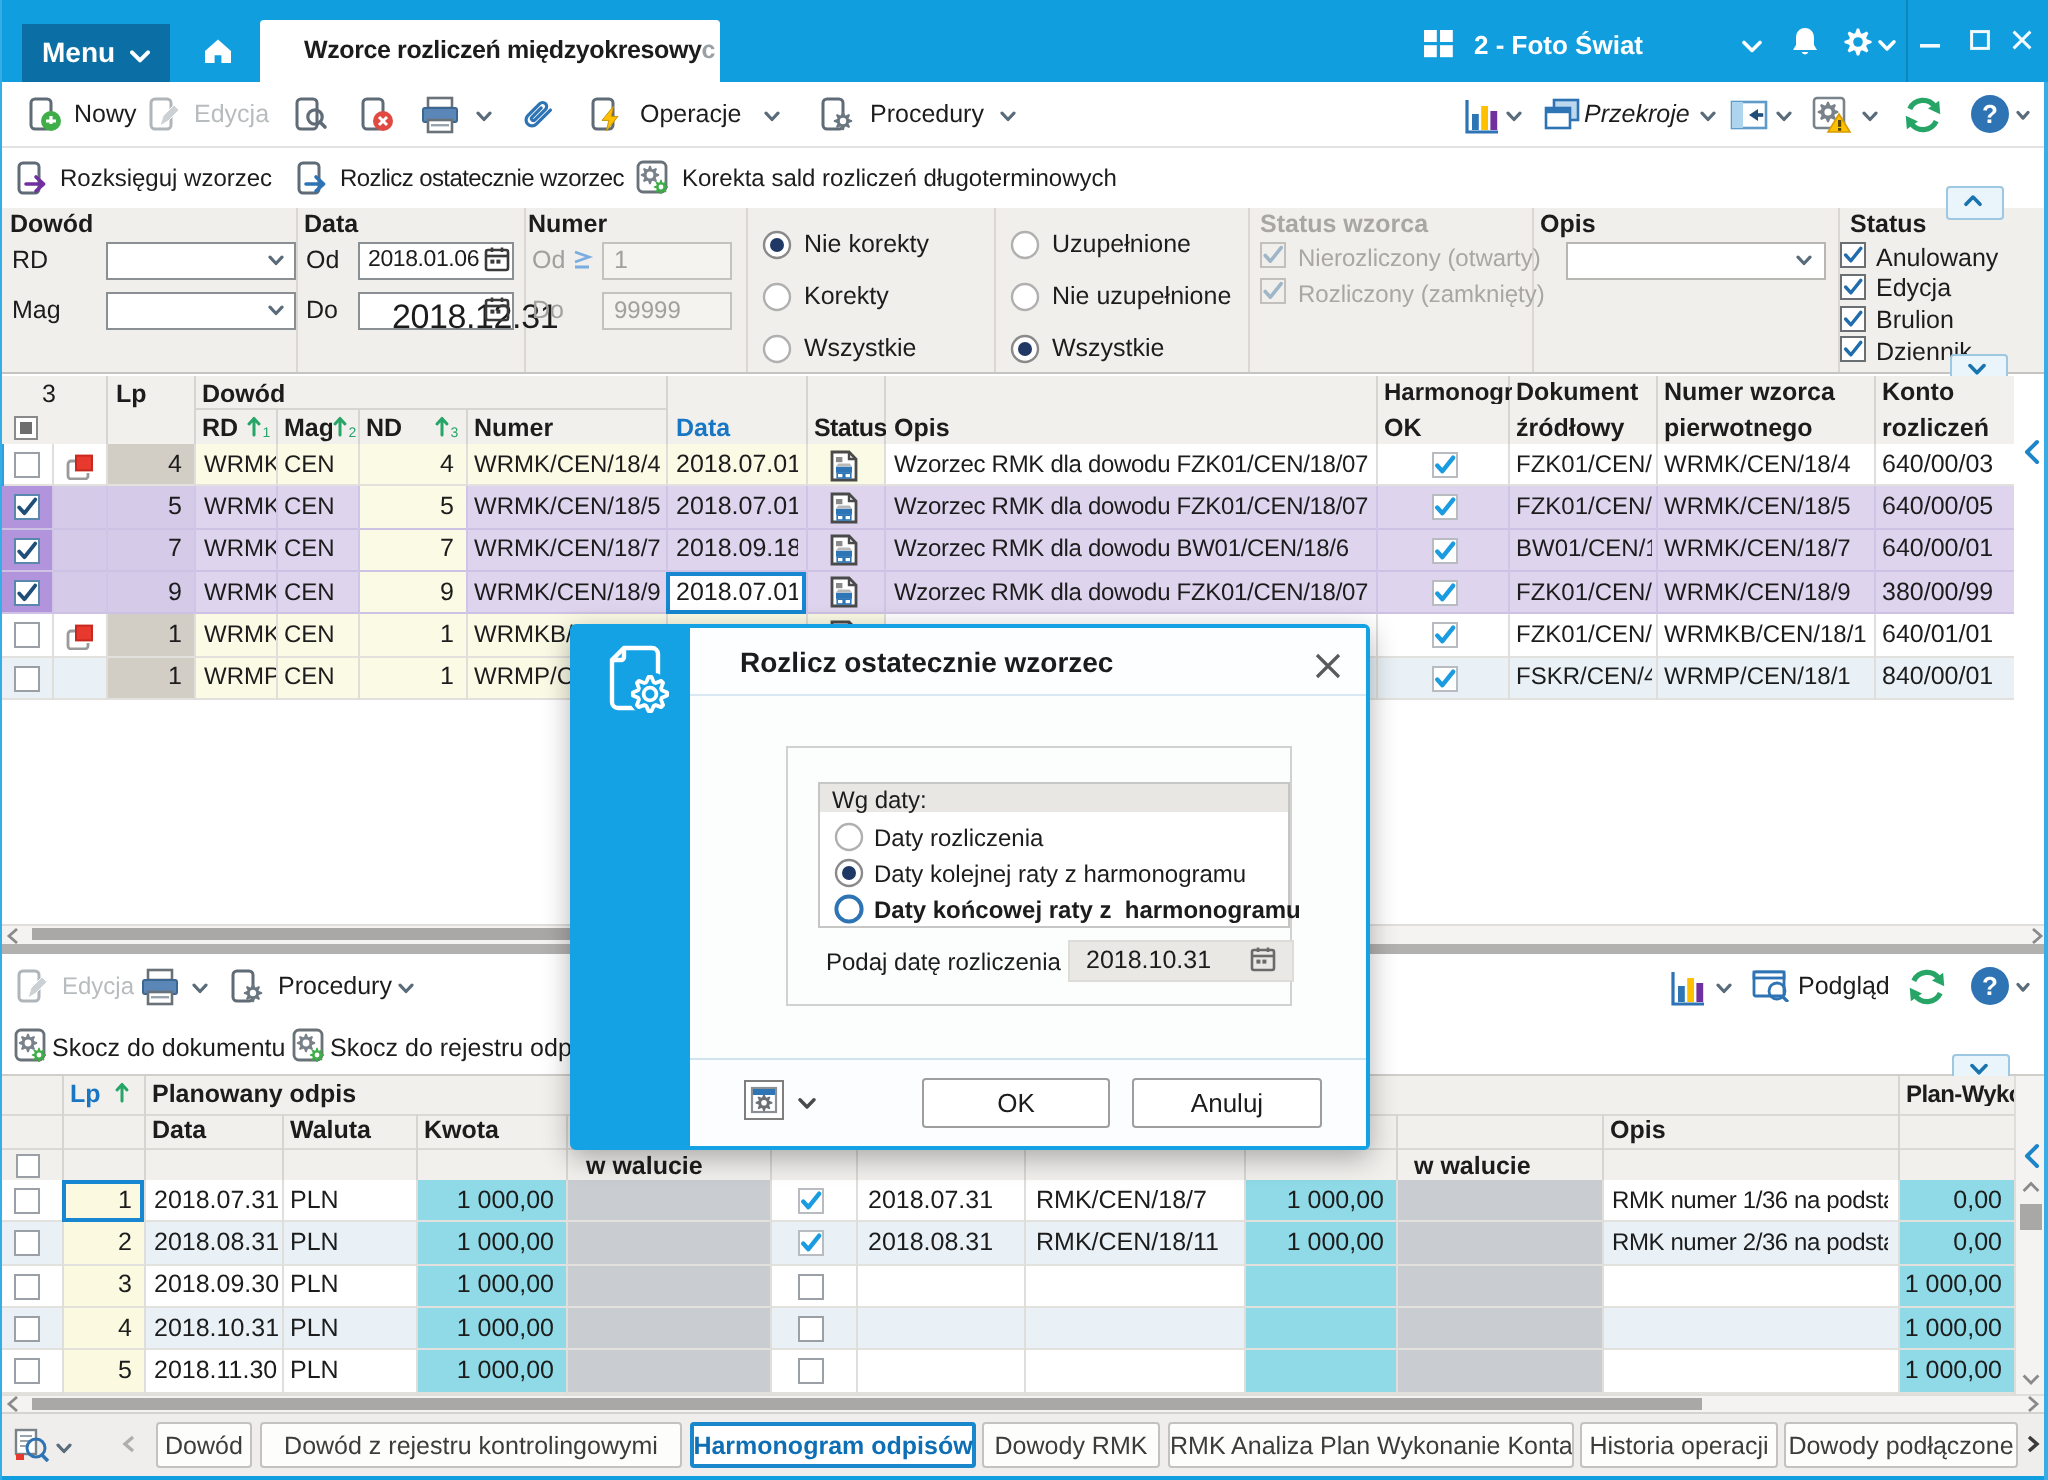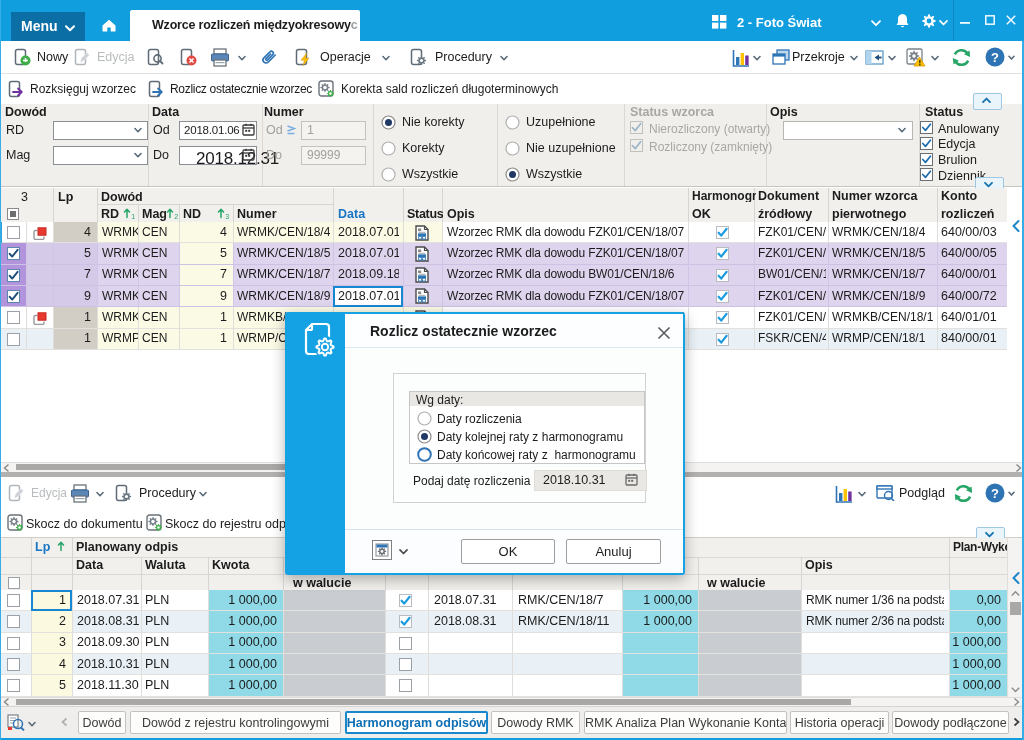--- a/index.html
+++ b/index.html
@@ -111,21 +111,21 @@
       <rect x="13.2" y="6.5" width="3.4" height="9.5" fill="#7030a0"></rect>
     </svg>
 <svg class="abs" style="left:753px;top:54px;" width="8" height="8" viewBox="0 0 8 8">
       <path d="M1 2.56 L4.0 5.76 L7 2.56" fill="none" stroke="#5a6b7a" stroke-width="1.6" stroke-linecap="round" stroke-linejoin="round"></path>
     </svg>
 <svg class="abs" style="left:772px;top:49px;" width="18" height="16" viewBox="0 0 18 16">
       <rect x="5" y="1" width="12" height="10" fill="#bdd7ee" stroke="#2e74b5" stroke-width="1.3"></rect>
       <rect x="1" y="5" width="12" height="10" fill="#fff" stroke="#2e74b5" stroke-width="1.3"></rect>
       <rect x="1" y="5" width="12" height="2.6" fill="#2e75b6"></rect>
     </svg>
-<div class="abs txt " style="left:792px;top:51px;">Przekroje</div>
+<div class="abs txt " style="left:792px;top:51px;font-style:italic;">Przekroje</div>
 <svg class="abs" style="left:850px;top:54px;" width="8" height="8" viewBox="0 0 8 8">
       <path d="M1 2.56 L4.0 5.76 L7 2.56" fill="none" stroke="#5a6b7a" stroke-width="1.6" stroke-linecap="round" stroke-linejoin="round"></path>
     </svg>
 <svg class="abs" style="left:865px;top:50px;" width="19" height="16" viewBox="0 0 19 16">
       <rect x="1" y="1" width="17" height="13" fill="#fff" stroke="#5f9bc8" stroke-width="1.3"></rect>
       <rect x="1" y="1" width="5.5" height="13" fill="#aed4ee"></rect>
       <path d="M14 4.5 L9.5 7.5 L14 10.5 Z" fill="#1f4e79"></path>
       <rect x="13.2" y="6.6" width="3.4" height="1.8" fill="#1f4e79"></rect>
     </svg>
 <svg class="abs" style="left:888px;top:54px;" width="8" height="8" viewBox="0 0 8 8">
@@ -557,21 +557,21 @@
       <rect x="3.6" y="11.6" width="3" height="2.4" fill="#fff" stroke="#2e75b6" stroke-width="0.8"></rect>
       <rect x="7.4" y="11.6" width="3" height="2.4" fill="#fff" stroke="#2e75b6" stroke-width="0.8"></rect>
     </svg>
 <div class="abs txt " style="left:447px;top:101.655px;width:238px;overflow:hidden;font-size:12px;letter-spacing:-0.15px;">Wzorzec RMK dla dowodu FZK01/CEN/18/07</div>
 <svg class="abs" style="left:716px;top:101.99px;" width="13" height="13" viewBox="0 0 13 13">
       <rect x="0.5" y="0.5" width="12" height="12" fill="#fff" stroke="#b8bcc0" stroke-width="1"></rect>
       <path d="M2.6 6.76 L5.2 9.6 L10.6 2.8" fill="none" stroke="#1b9ce0" stroke-width="2.2" stroke-linecap="round" stroke-linejoin="round"></path>
     </svg>
 <div class="abs txt " style="left:758px;top:101.655px;width:68px;overflow:hidden;font-size:12px;">FZK01/CEN/</div>
 <div class="abs txt " style="left:832px;top:101.655px;width:101px;overflow:hidden;font-size:12px;">WRMK/CEN/18/9</div>
-<div class="abs txt " style="left:941px;top:101.655px;">640/00/72</div>
+<div class="abs txt " style="left:941px;top:101.655px;">380/00/99</div>
 <div class="abs" style="left:0px;top:119.32px;width:26px;height:21.33px;background:#fff;border-bottom:1px solid #e3e1dd;box-sizing:border-box"></div>
 <div class="abs" style="left:26px;top:119.32px;width:27px;height:21.33px;background:#fff;border-bottom:1px solid #e3e1dd;box-sizing:border-box"></div>
 <div class="abs" style="left:53px;top:119.32px;width:44px;height:21.33px;background:#d3cec5;border-bottom:1px solid #e3e1dd;box-sizing:border-box"></div>
 <div class="abs" style="left:97px;top:119.32px;width:41px;height:21.33px;background:#fbfae5;border-bottom:1px solid #e3e1dd;box-sizing:border-box"></div>
 <div class="abs" style="left:138px;top:119.32px;width:41px;height:21.33px;background:#fbfae5;border-bottom:1px solid #e3e1dd;box-sizing:border-box"></div>
 <div class="abs" style="left:179px;top:119.32px;width:54px;height:21.33px;background:#fbfae5;border-bottom:1px solid #e3e1dd;box-sizing:border-box"></div>
 <div class="abs" style="left:233px;top:119.32px;width:100px;height:21.33px;background:#fbfae5;border-bottom:1px solid #e3e1dd;box-sizing:border-box"></div>
 <div class="abs" style="left:333px;top:119.32px;width:70px;height:21.33px;background:#fbfae5;border-bottom:1px solid #e3e1dd;box-sizing:border-box"></div>
 <div class="abs" style="left:403px;top:119.32px;width:39px;height:21.33px;background:#fbfae5;border-bottom:1px solid #e3e1dd;box-sizing:border-box"></div>
 <div class="abs" style="left:442px;top:119.32px;width:246px;height:21.33px;background:#fff;border-bottom:1px solid #e3e1dd;box-sizing:border-box"></div>
@@ -1077,21 +1077,21 @@
     </svg>
 <div class="abs txt " style="left:150px;top:99px;font-size:12px;">Daty rozliczenia</div>
 <svg class="abs" style="left:130px;top:115px;" width="15" height="15" viewBox="0 0 15 15">
       <circle cx="7.5" cy="7.5" r="6.5" fill="#fff" stroke="#8a8a8a" stroke-width="1.2"></circle>
       <circle cx="7.5" cy="7.5" r="3.5" fill="#1f3864"></circle>
     </svg>
 <div class="abs txt " style="left:150px;top:117px;font-size:12px;">Daty kolejnej raty z harmonogramu</div>
 <svg class="abs" style="left:130px;top:133px;" width="15" height="15" viewBox="0 0 15 15">
       <circle cx="7.5" cy="7.5" r="6.3" fill="#fff" stroke="#2e74b5" stroke-width="2"></circle>
     </svg>
-<div class="abs txt " style="left:150px;top:135px;font-size:12px;">Daty końcowej raty z&nbsp; harmonogramu</div>
+<div class="abs txt " style="left:150px;top:135px;font-size:12px;font-weight:bold;">Daty końcowej raty z&nbsp; harmonogramu</div>
 <div class="abs txt " style="left:126px;top:160.5px;font-size:12px;">Podaj datę rozliczenia</div>
 <div class="abs" style="left:247px;top:156px;width:113px;height:21px;background:#e9e8e5;border:1px solid #dddcd9;box-sizing:border-box"></div>
 <div class="abs txt " style="left:256px;top:160px;">2018.10.31</div>
 <svg class="abs" style="left:338px;top:159px;" width="13" height="13" viewBox="0 0 13 13">
       <rect x="1" y="2" width="11" height="10" rx="1" fill="none" stroke="#6a6a6a" stroke-width="1.3"></rect>
       <path d="M1 5 H12" stroke="#6a6a6a" stroke-width="1.3"></path>
       <path d="M4 0.8 V3 M9 0.8 V3" stroke="#6a6a6a" stroke-width="1.3"></path>
       <rect x="3.2" y="6.8" width="2" height="2" fill="#6a6a6a"></rect>
       <rect x="6.2" y="6.8" width="2" height="2" fill="#6a6a6a"></rect>
     </svg>

